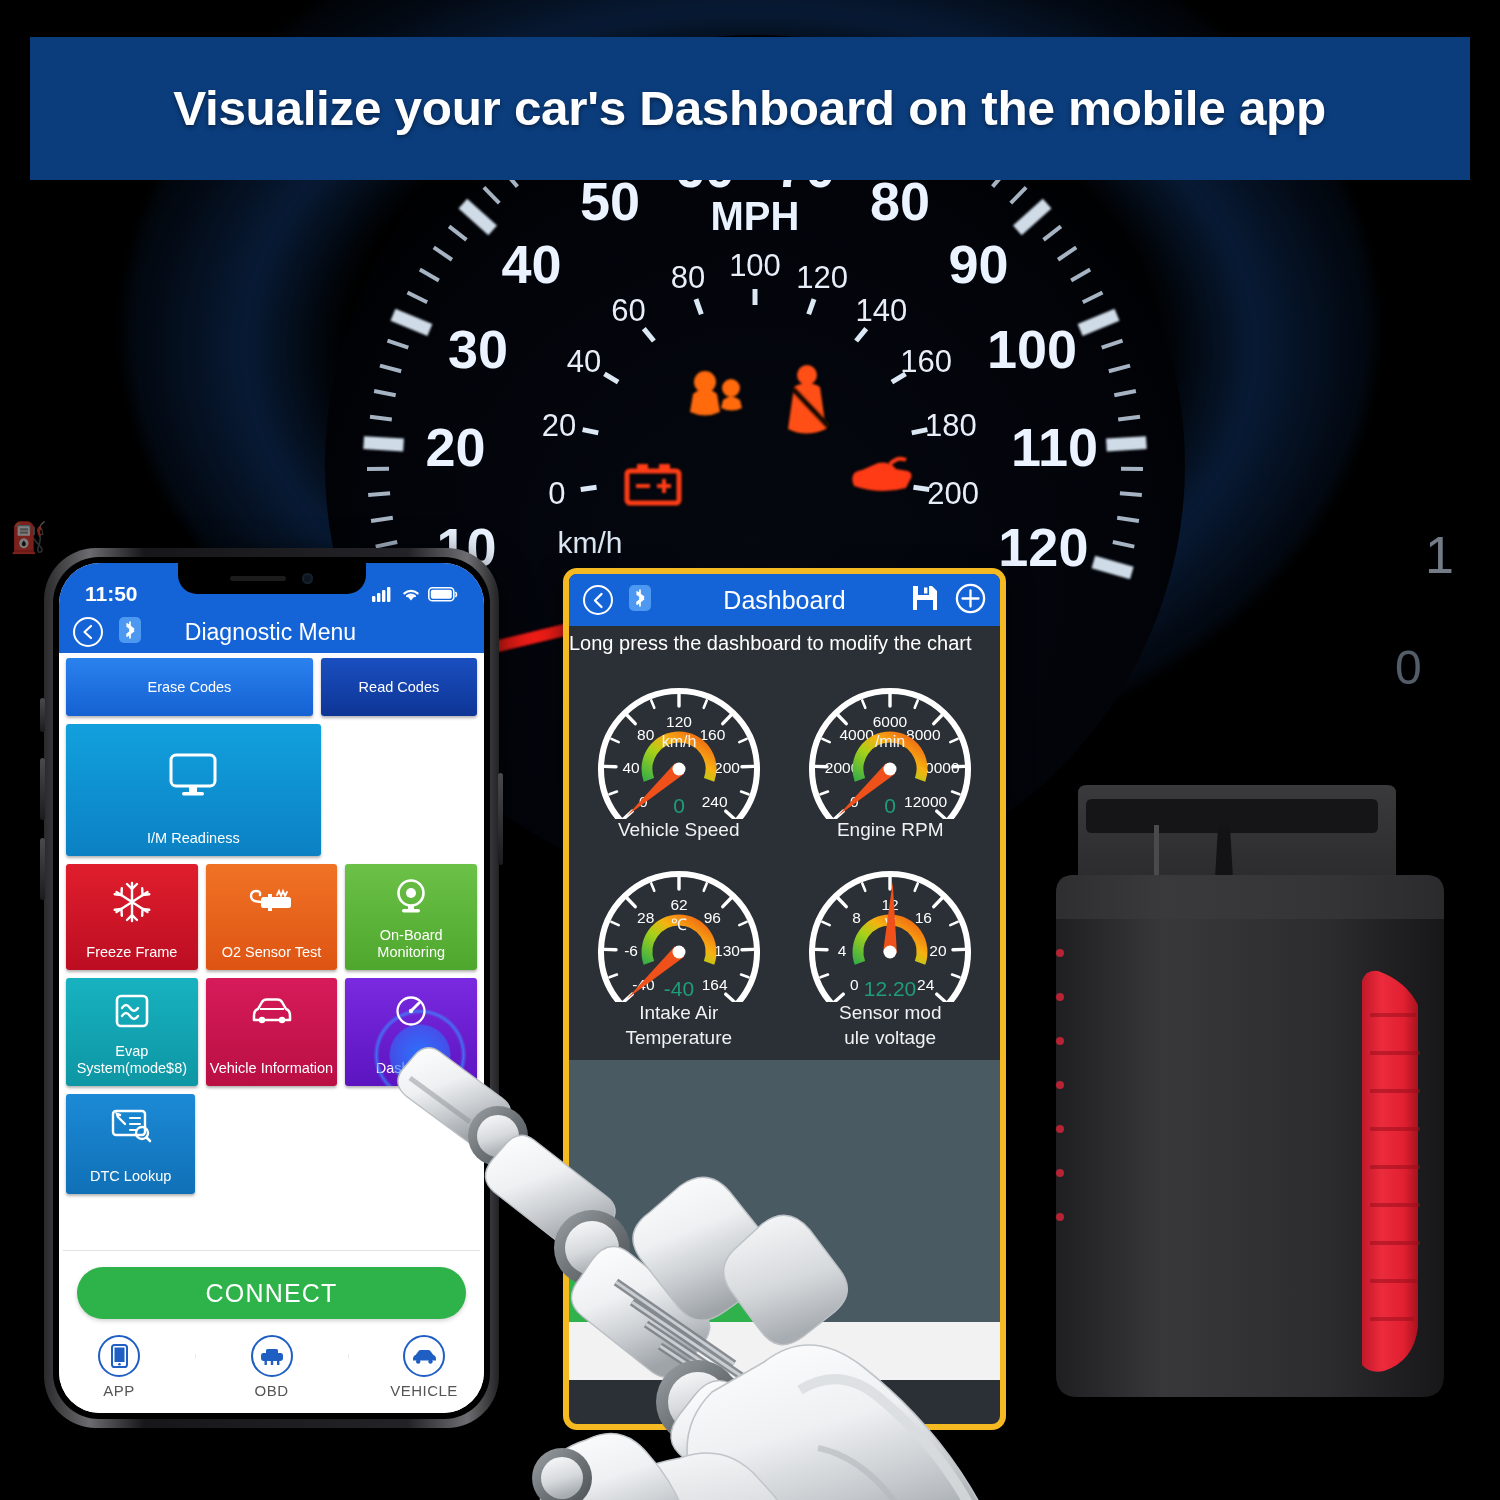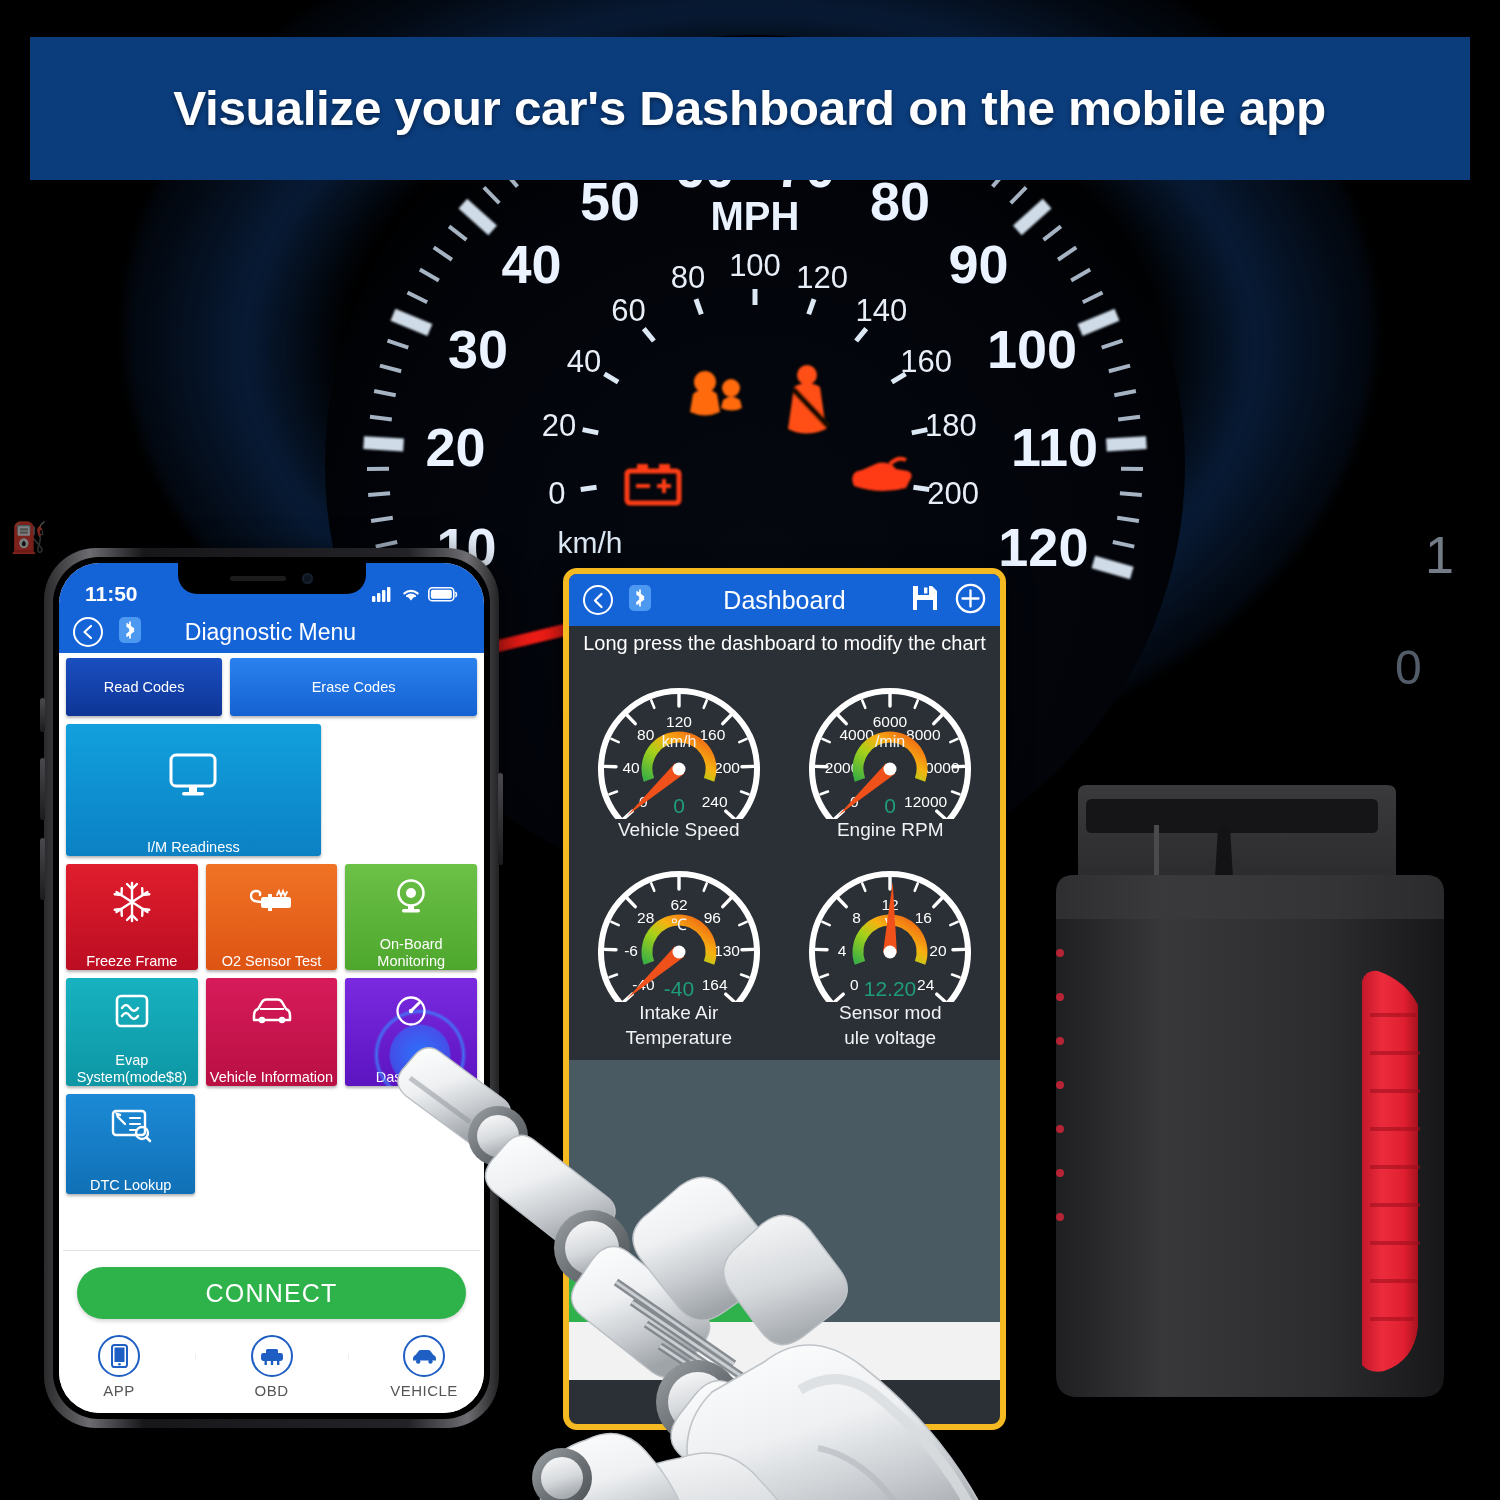--- a/index.html
+++ b/index.html
@@ -85,21 +85,21 @@
   }
   .nav-title { position:absolute; left:0; right:2px; text-align:center; color:#fff; font-size:23px; }
   .back-circle { width:30px; height:30px; border-radius:50%; border:2.2px solid #fff; display:flex; align-items:center; justify-content:center; position:relative; z-index:2;}
   .bt-icon { margin-left:16px; position:relative; z-index:2; }
 
   .tilearea { background:#fff; flex:1 1 auto; padding:5px 7px 0 7px; }
   .row { display:flex; gap:8px; margin-bottom:8px; }
   .tile {
     border-radius:3px; color:#fff; position:relative;
     display:flex; flex-direction:column; align-items:center; justify-content:flex-end;
-    box-shadow:0 2px 3px rgba(0,0,0,.3); overflow:hidden;
+    padding-bottom:9px; box-shadow:0 2px 3px rgba(0,0,0,.3); overflow:hidden;
   }
   .tile .lbl { font-size:14.5px; line-height:17px; text-align:center; padding:0 4px; }
   .tile .ic { position:absolute; left:0; right:0; top:0; bottom:30px; display:flex; align-items:center; justify-content:center; }
   .tile.flat { align-items:center; justify-content:center; padding-bottom:0; }
 
   .divider { height:1px; background:#e2e2e2; margin:6px 4px 0 4px; }
   .connect-wrap { padding:16px 18px 6px 18px; background:#fff; }
   .connect {
     height:52px; border-radius:26px; background:#2eb34a; color:#fff;
     display:flex; align-items:center; justify-content:center;
@@ -113,21 +113,21 @@
 
   
   .dash {
     position:absolute; left:563px; top:568px; width:443px; height:862px;
     border:6px solid #f5b921; border-radius:14px; overflow:hidden; background:#2b3036;
     box-shadow:0 8px 26px rgba(0,0,0,.6);
   }
   .dash-nav { height:52px; background:#1464d8; display:flex; align-items:center; padding:0 14px; position:relative; }
   .dash-title { position:absolute; left:0; right:0; text-align:center; color:#fff; font-size:25px; }
   .dash-right { margin-left:auto; display:flex; align-items:center; gap:16px; position:relative; z-index:2; }
-  .dash-hint { color:#fff; font-size:20px; text-align:center; padding:6px 0 4px; background:#2b3036; }
+  .dash-hint { color:#fff; font-size:20px; text-align:left; padding:6px 0 4px; background:#2b3036; }
   .gaugegrid { background:#2b3036; padding:2px 4px 10px; display:grid; grid-template-columns:1fr 1fr; gap:2px 0; }
   .gcell { display:flex; flex-direction:column; align-items:center; }
   .gcell svg { display:block; }
   .gname { color:#f0f2f4; font-size:19px; text-align:center; line-height:25px; margin-top:-2px; }
   .dash-bottom { background:#4a5a63; flex:1; height:320px; position:relative; }
   .violation { position:absolute; left:0; bottom:58px; width:210px; height:54px; background:#2fb14b; display:flex; align-items:center; padding-left:14px; color:#fff; font-size:26px; letter-spacing:.5px; }
   .dash-white { position:absolute; left:0; right:0; bottom:0; height:58px; background:#f2f2f2; }
 
   
   .dongle { position:absolute; left:1030px; top:785px; width:460px; height:640px; }
@@ -373,25 +373,25 @@
               <rect width="22" height="26" rx="5" fill="#4d98f0"></rect>
               <path d="M8 7 L14.5 12 L8 17.5 M8 19 L14.5 14 L8 9 M11 5.2 L11 20.8" stroke="#fff" stroke-width="1.7" fill="none" stroke-linejoin="round" stroke-linecap="round"></path>
             </svg>
         </span>
         <div class="nav-title">Diagnostic Menu</div>
       </div>
 
       <div class="tilearea">
 
         <div class="row">
+          <div class="tile flat" style="flex:1;height:58px;background:linear-gradient(180deg,#2a82ee,#1561d2);">
+            <span class="lbl">Erase Codes</span>
+          </div>
           <div class="tile flat" style="width:38%;height:58px;background:linear-gradient(180deg,#1a4fc0,#0e3596);">
             <span class="lbl">Read Codes</span>
-          </div>
-          <div class="tile flat" style="flex:1;height:58px;background:linear-gradient(180deg,#2a82ee,#1561d2);">
-            <span class="lbl">Erase Codes</span>
           </div>
         </div>
 
         <div class="row">
           <div class="tile" style="width:62%;height:132px;background:linear-gradient(180deg,#12a0dd,#0b81c4);">
             <span class="ic">
               <svg width="52" height="48" viewBox="0 0 52 48">
                   <rect x="4" y="4" width="44" height="31" rx="5" fill="none" stroke="#fff" stroke-width="3"></rect>
                   <rect x="22" y="35" width="8" height="6" fill="#fff"></rect>
                   <rect x="15" y="41" width="22" height="3.4" rx="1.7" fill="#fff"></rect>

